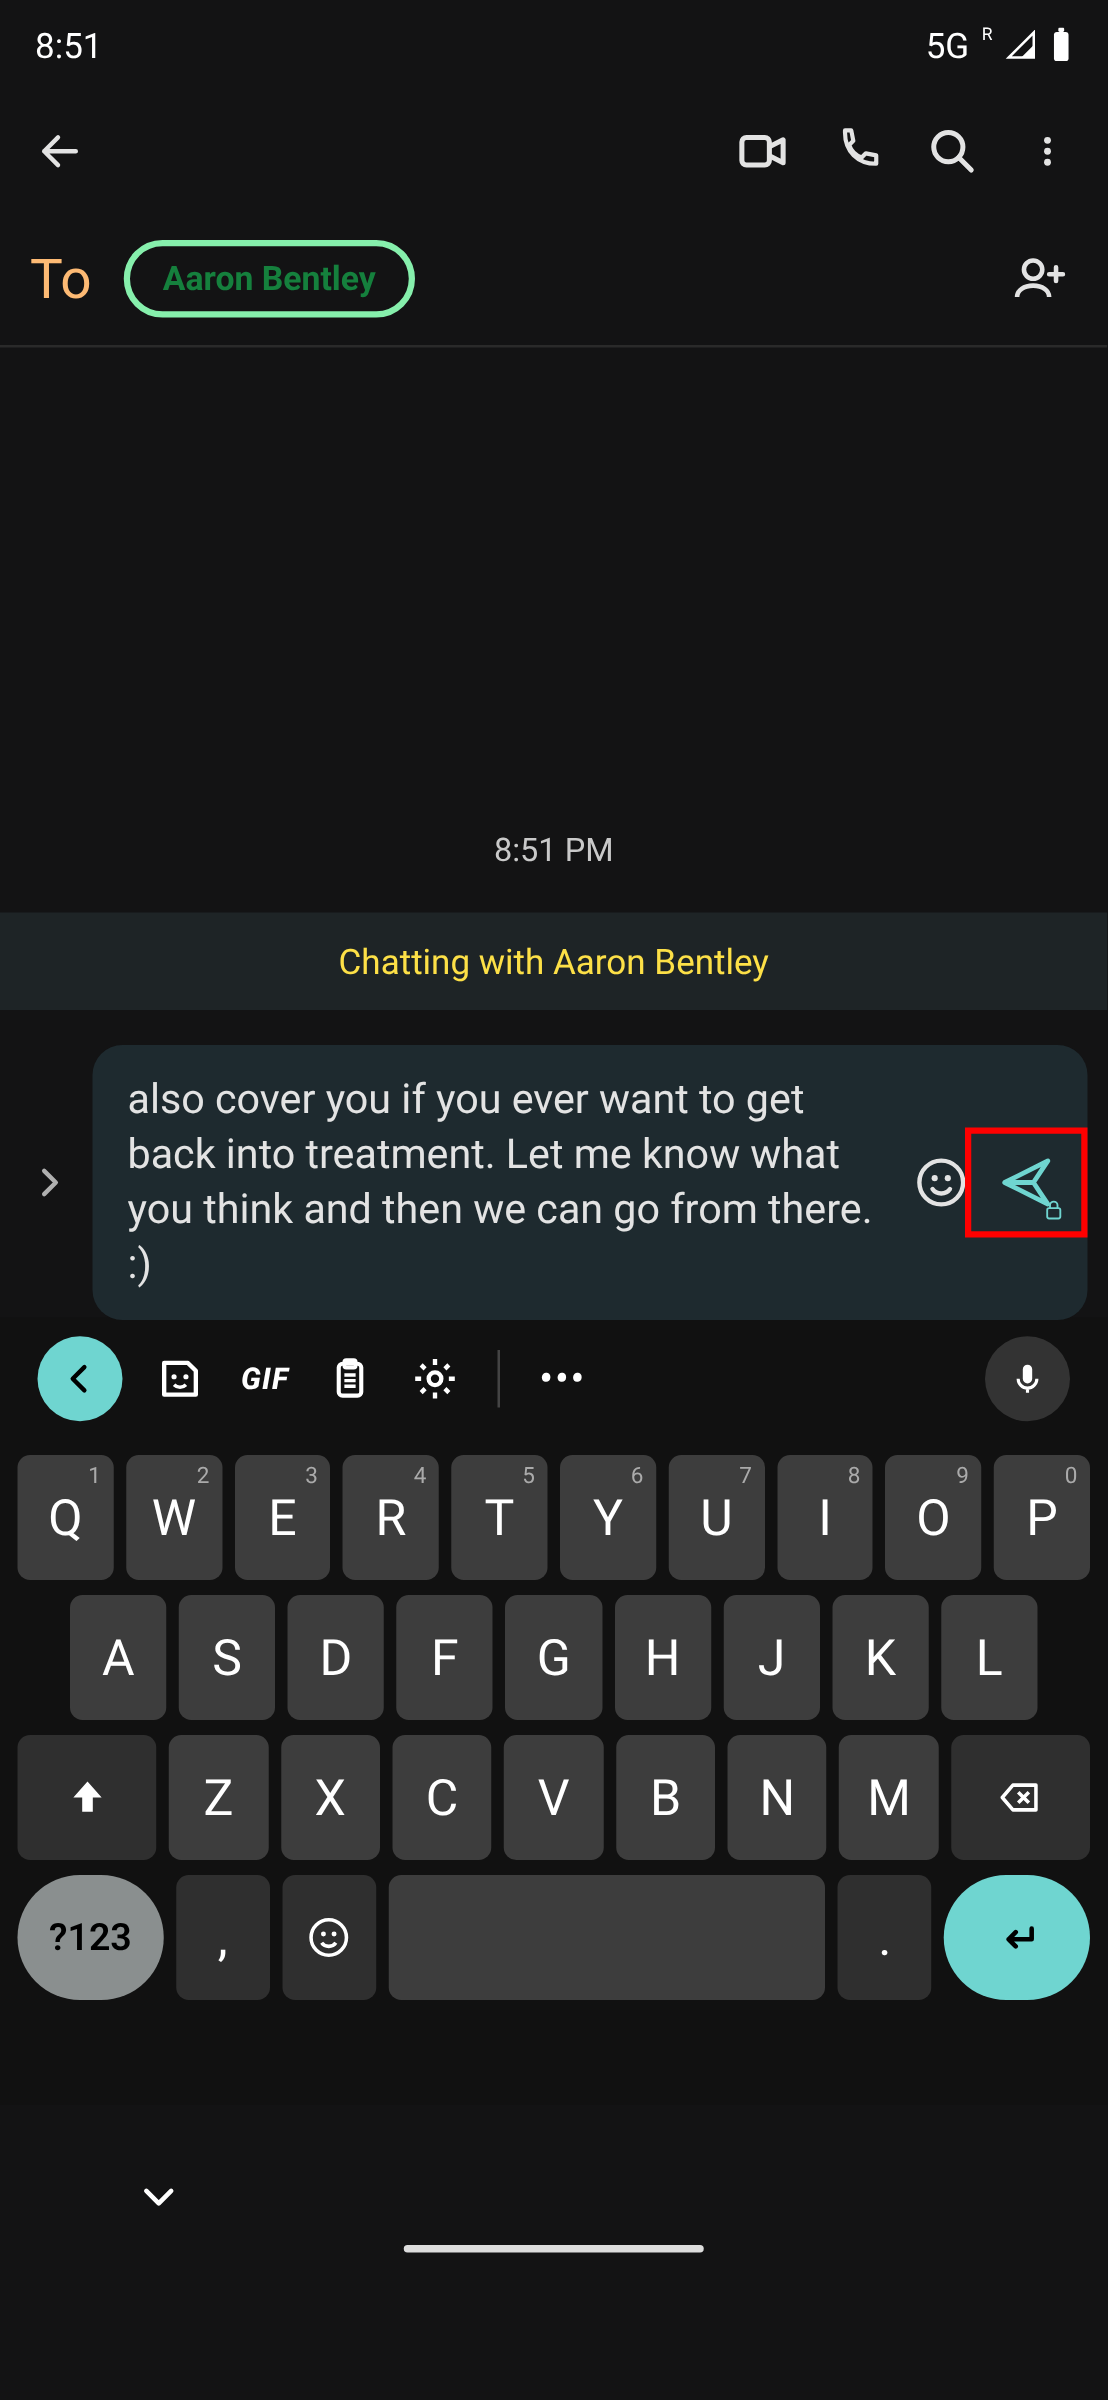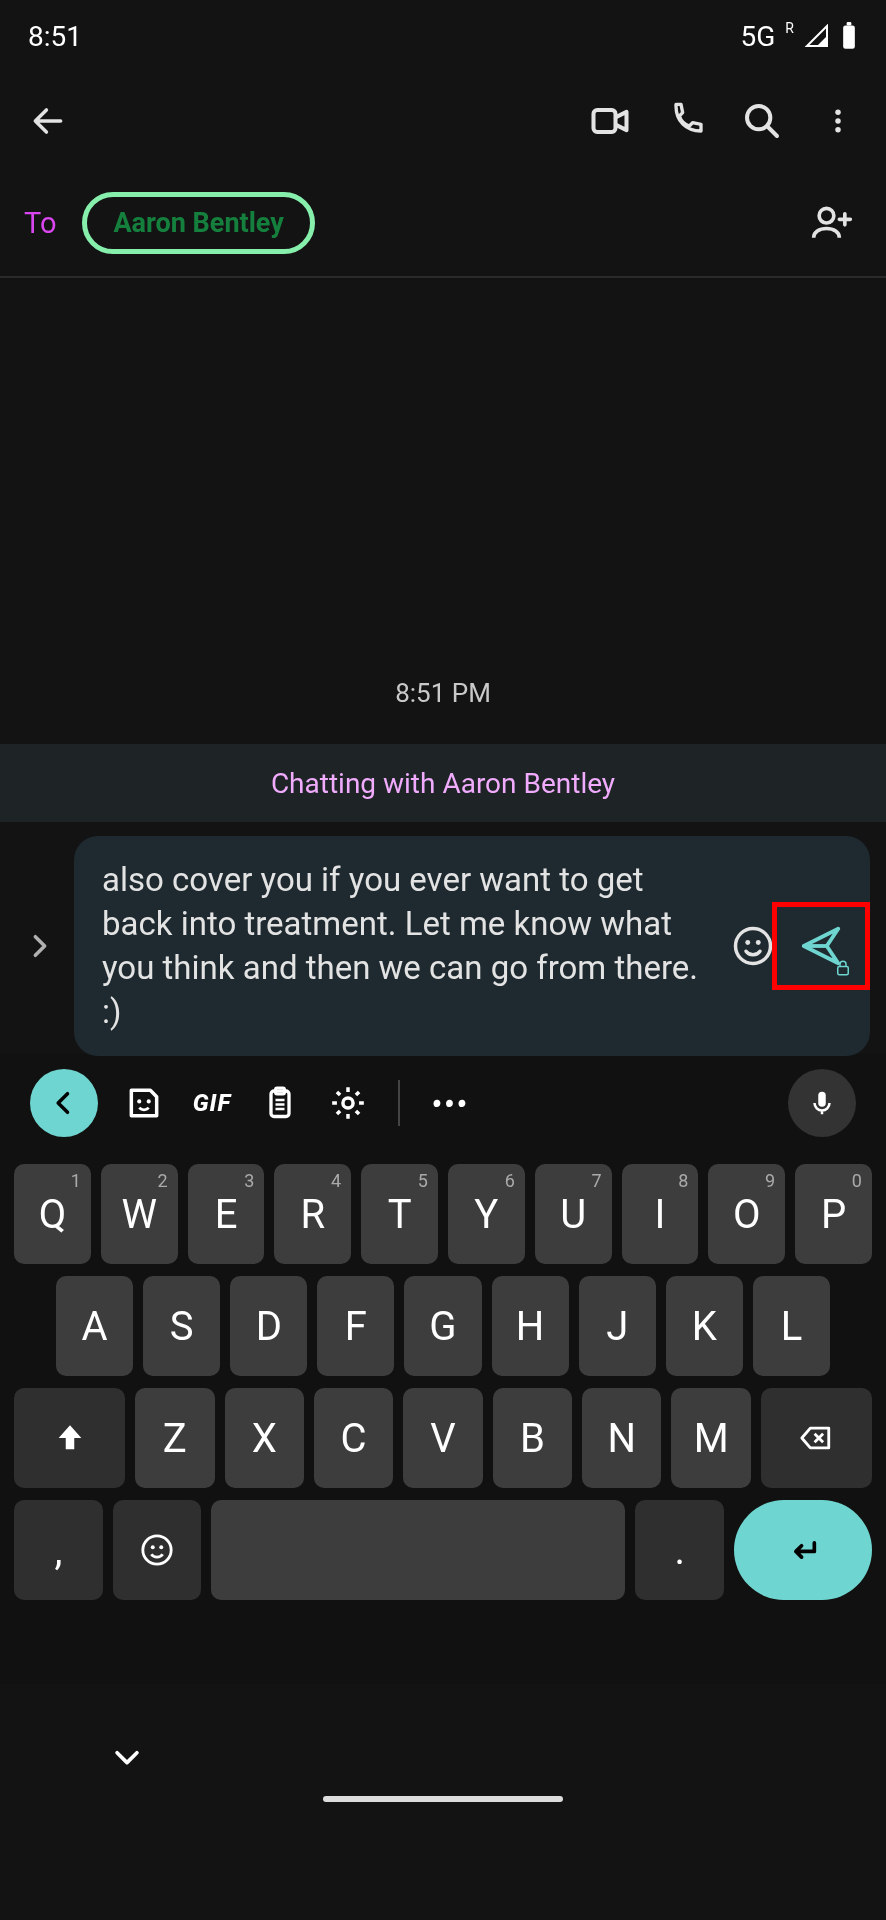--- a/index.html
+++ b/index.html
@@ -45,55 +45,55 @@
     border-radius: 50%;
   }
   
   .to-row {
     height: 106px;
     display: flex;
     align-items: center;
     padding: 0 24px;
     gap: 26px;
   }
-  .to-label { font-size: 29px; color: #d946ef; }
+  .to-label { font-size: 44px; color: #fdba74; }
   .chip {
     border: 5px solid #86efac;
     border-radius: 40px;
     padding: 10px 26px;
     font-size: 27px;
     color: #15803d;
     font-weight: bold;
   }
   .to-row .spacer { flex: 1; }
   
   .conv {
     position: relative;
     height: 562px;
     border-top: 2px solid #2a2a2a;
   }
   .timestamp {
     position: absolute;
-    top: 400px;
+    top: 388px;
     left: 0; right: 0;
     text-align: center;
     font-size: 26px;
     color: #c9c9c9;
   }
   .banner {
     position: absolute;
-    top: 466px;
+    top: 452px;
     left: 0; right: 0;
     height: 78px;
     background: #1e2426;
     display: flex;
     align-items: center;
     justify-content: center;
     font-size: 28px;
-    color: #f0abfc;
+    color: #fde047;
   }
   
   .compose-row {
     height: 216px;
     display: flex;
     align-items: center;
     gap: 10px;
     padding: 0 16px;
   }
   .expand-btn {
@@ -397,20 +397,21 @@
     </div>
     <div id="kb-row3-letters" style="display:contents;"><div class="key">Z</div><div class="key">X</div><div class="key">C</div><div class="key">V</div><div class="key">B</div><div class="key">N</div><div class="key">M</div></div>
     <div class="key bksp">
       <svg width="42" height="34" viewBox="0 0 24 24">
           <path d="M8 5l-6 7 6 7h13V5z" stroke="#fff" stroke-width="2" fill="none" stroke-linejoin="round"></path>
           <path d="M11 9l6 6M17 9l-6 6" stroke="#fff" stroke-width="2"></path>
         </svg>
     </div>
   </div>
   <div class="kb-row row4">
+    <div class="key switch">?123</div>
     <div class="key small">,</div>
     <div class="key small">
       <svg width="34" height="34" viewBox="0 0 24 24">
           <circle cx="12" cy="12" r="10" stroke="#fff" stroke-width="2" fill="none"></circle>
           <circle cx="9" cy="10" r="1.4" fill="#fff"></circle>
           <circle cx="15" cy="10" r="1.4" fill="#fff"></circle>
           <path d="M8 15c1 1.5 2.5 2 4 2s3-.5 4-2" stroke="#fff" stroke-width="2" fill="none"></path>
         </svg>
     </div>
     <div class="key space"></div>

